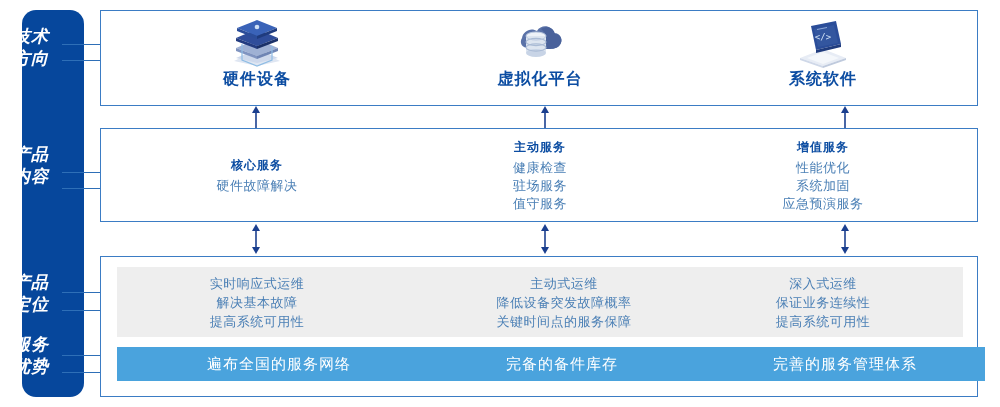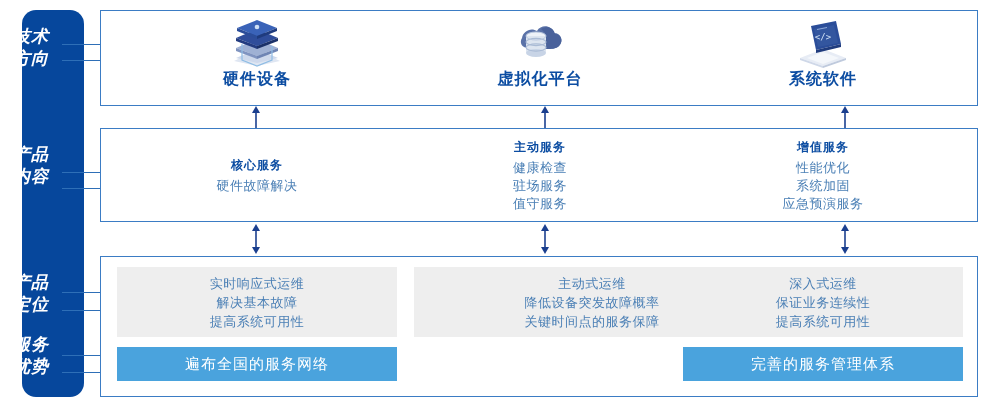--- a/index.html
+++ b/index.html
@@ -139,20 +139,21 @@
   }
   .adv-box {
     position: absolute;
     top: 90px;
     width: 280px;
     height: 34px;
     background: #4aa3dd;
     display: flex;
     align-items: center;
     justify-content: center;
+    padding-left: 22px;
   }
   .adv-label {
     color: #ffffff;
     font-size: 15px;
     letter-spacing: 1px;
   }
 
   
   .arrow {
     position: absolute;
@@ -336,32 +337,35 @@
     </svg>
   </div>
 
   <div class="panel" id="row3">
 
     <div class="pos-box" style="left:16px;">
       <div class="pos-line">实时响应式运维</div>
       <div class="pos-line">解决基本故障</div>
       <div class="pos-line">提高系统可用性</div>
     </div>
-    <div class="pos-box" style="left:313px;padding-left:38px;">
+    <div class="pos-box" style="left:285px;padding-left:38px;">
       <div class="pos-line">主动式运维</div>
       <div class="pos-line">降低设备突发故障概率</div>
       <div class="pos-line">关键时间点的服务保障</div>
     </div>
     <div class="pos-box" style="left:582px;">
       <div class="pos-line">深入式运维</div>
       <div class="pos-line">保证业务连续性</div>
       <div class="pos-line">提高系统可用性</div>
     </div>
 
     <div class="adv-box" style="left:16px;">
       <div class="adv-label">遍布全国的服务网络</div>
     </div>
+    <div class="adv-box" style="left:299px;">
+      <div class="adv-label">完备的备件库存</div>
+    </div>
     <div class="adv-box" style="left:582px;">
       <div class="adv-label">完善的服务管理体系</div>
     </div>
   </div>
 
 </div>
 
 </body></html>

